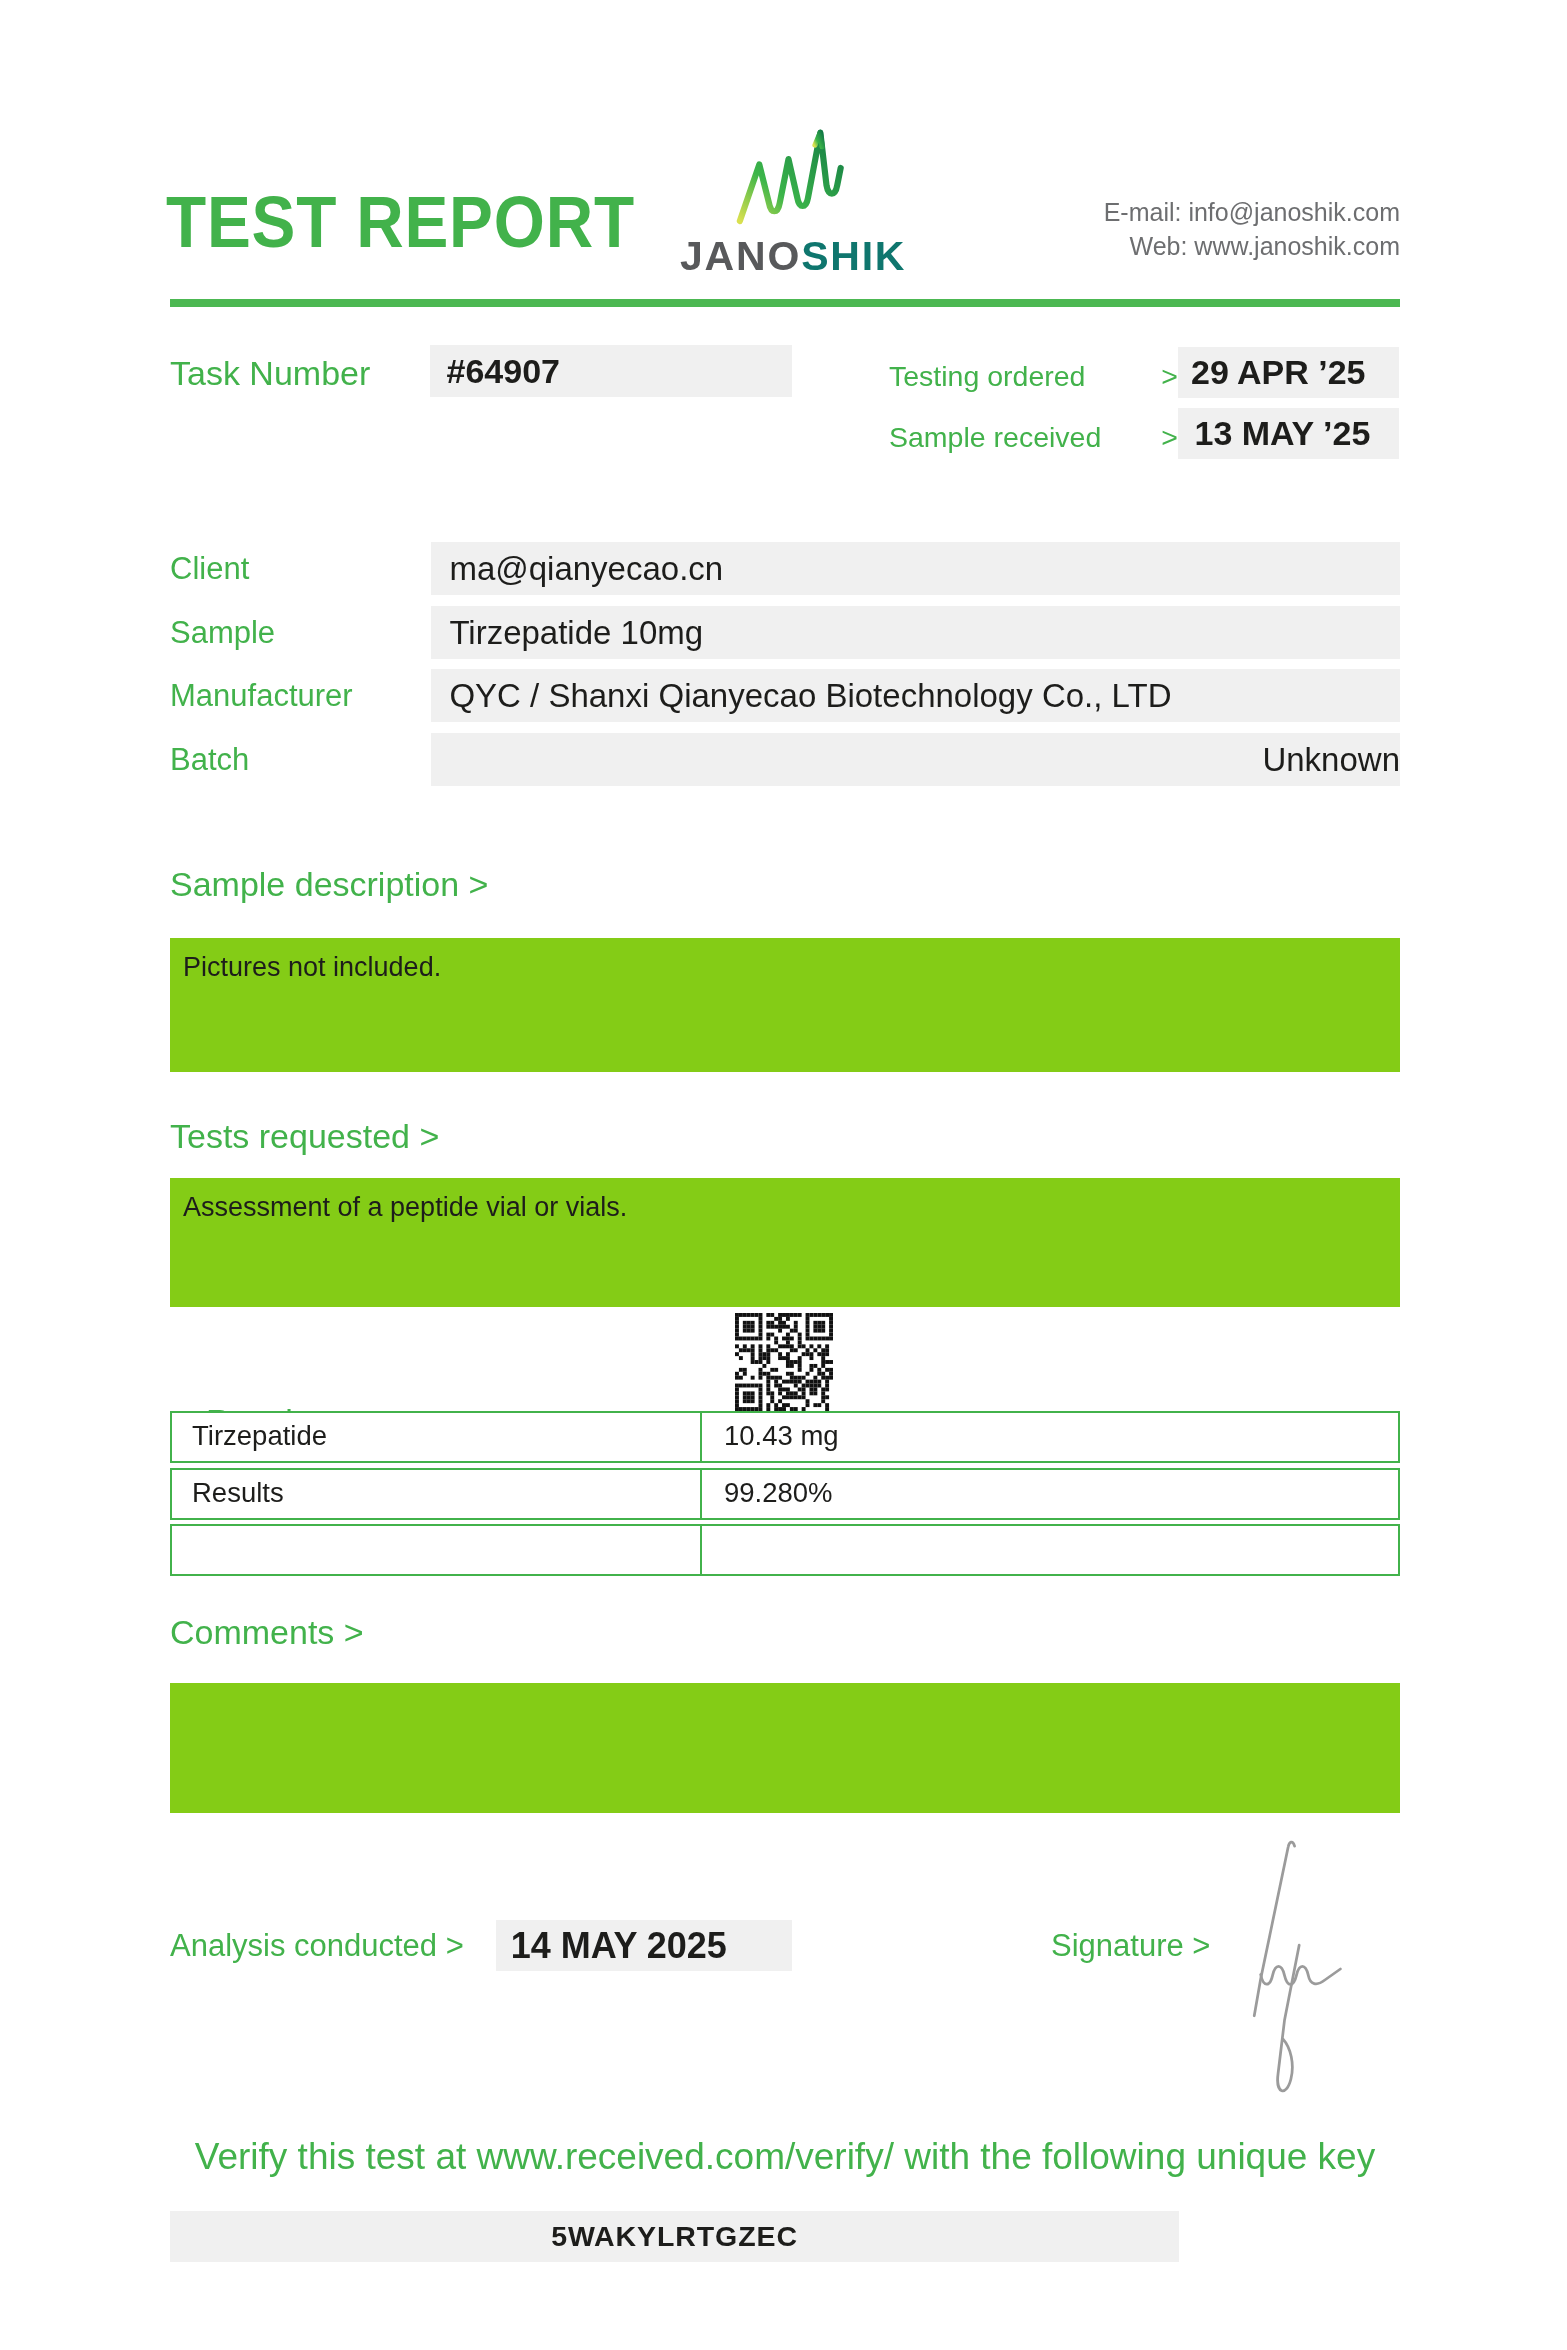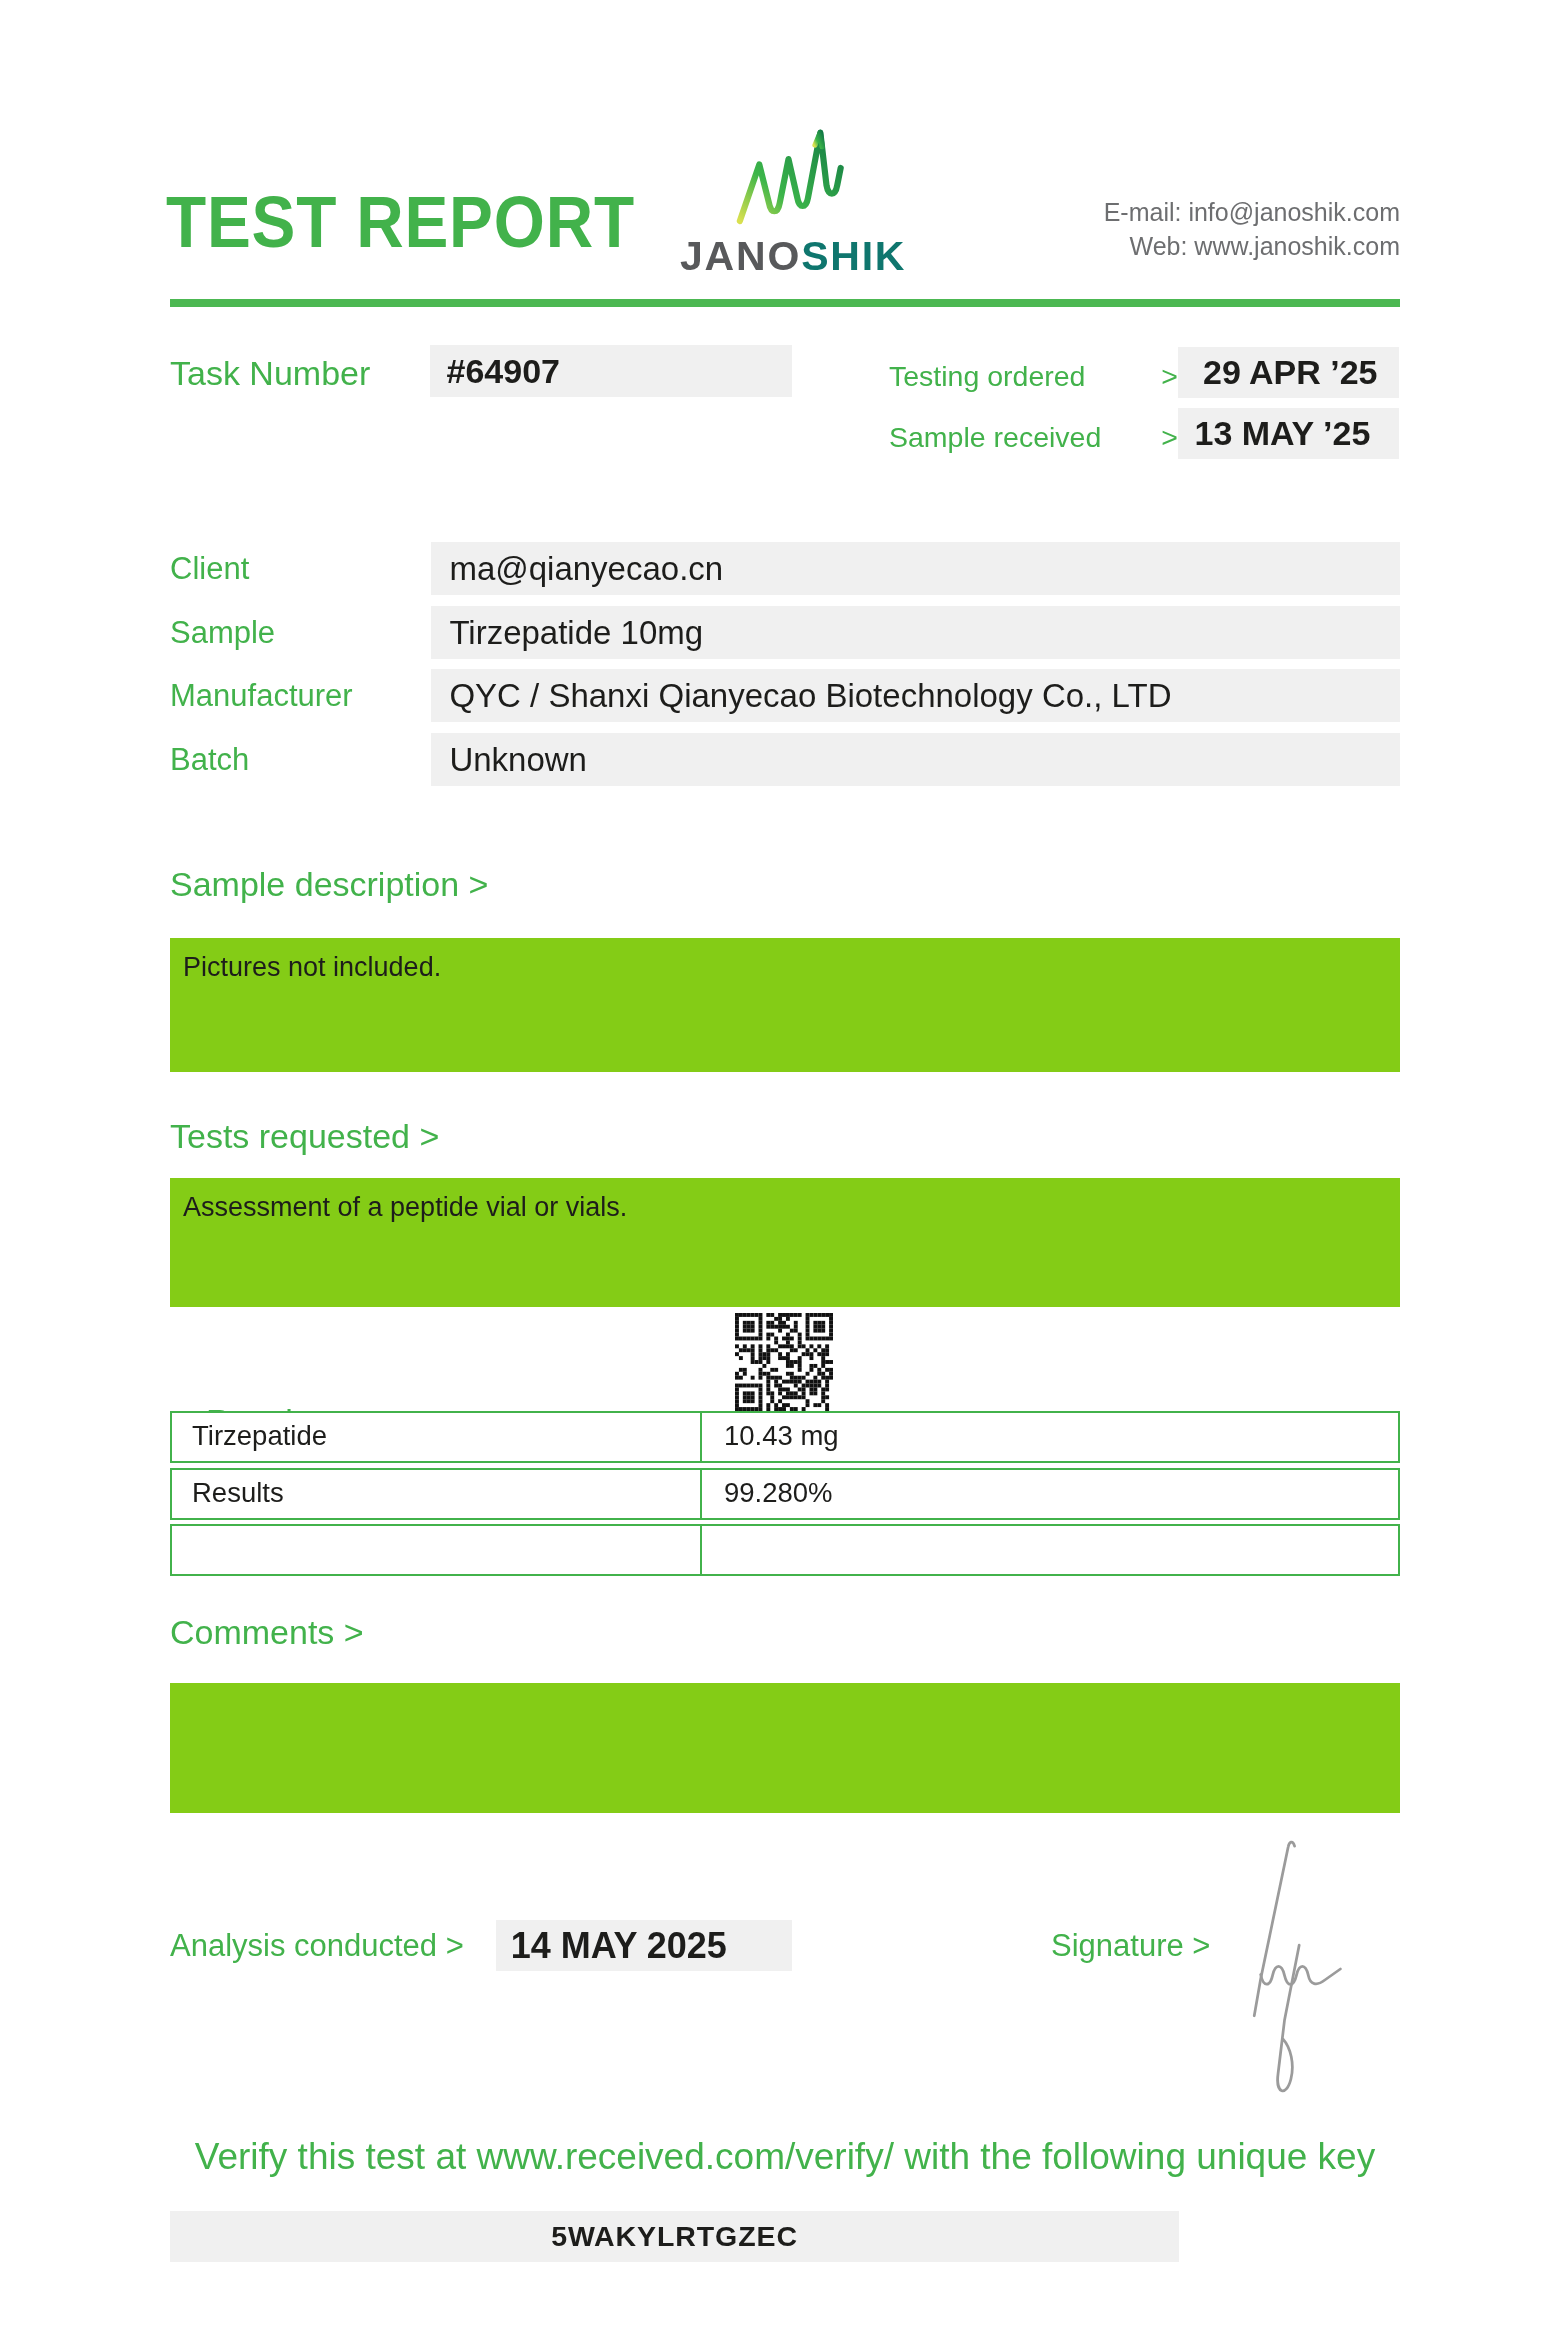--- a/index.html
+++ b/index.html
@@ -22,21 +22,21 @@
   .rule{left:170px;top:299px;width:1230px;height:8.3px;background:#4cb852;}
   
   .green-label{color:#42b24b;}
   .graybox{background:#f0f0f0;}
   
   .task-label{left:170px;top:354px;font-size:34px;}
   .task-box{left:430px;top:345px;width:362px;height:52px;line-height:52px;
     font-size:34px;font-weight:700;padding-left:16.5px;box-sizing:border-box;}
   .ord-label{left:889px;top:360px;width:289px;font-size:28.5px;display:flex;justify-content:space-between;}
   .ord-box{left:1178px;top:347px;width:221px;height:51px;line-height:51px;
-    font-size:34px;font-weight:700;padding-left:25px;box-sizing:border-box;white-space:nowrap;}
+    font-size:34px;font-weight:700;padding-left:13px;box-sizing:border-box;white-space:nowrap;}
   .rec-label{left:889px;top:421px;width:289px;font-size:28.5px;display:flex;justify-content:space-between;}
   .rec-box{left:1178px;top:408px;width:221px;height:51px;line-height:51px;
     font-size:34px;font-weight:700;padding-left:16.5px;box-sizing:border-box;white-space:nowrap;}
   
   .info-row{left:170px;width:1230px;height:53px;}
   .info-row .lbl{position:absolute;left:0;top:0;font-size:31px;line-height:53px;color:#42b24b;}
   .info-row .val{position:absolute;left:261px;top:0;width:969px;height:53px;line-height:53px;
     font-size:33px;padding-left:18.4px;box-sizing:border-box;background:#f0f0f0;white-space:nowrap;}
   
   .sec-head{font-size:34px;color:#42b24b;white-space:nowrap;}
@@ -112,21 +112,21 @@
     <span class="val">ma@qianyecao.cn</span>
   </div>
   <div class="abs info-row" style="top:606px;">
     <span class="lbl">Sample</span>
     <span class="val">Tirzepatide 10mg</span>
   </div>
   <div class="abs info-row" style="top:669px;">
     <span class="lbl">Manufacturer</span>
     <span class="val">QYC / Shanxi Qianyecao Biotechnology Co., LTD</span>
   </div>
-  <div class="abs info-row" style="top:733px;">
+  <div class="abs info-row" style="top:733px;text-align:right;">
     <span class="lbl">Batch</span>
     <span class="val">Unknown</span>
   </div>
 
   <div class="abs sec-head" style="left:170px;top:865px;">Sample description &gt;</div>
   <div class="abs sec-box" style="top:938px;height:134px;">
     <span>Pictures not included.</span>
   </div>
 
   <div class="abs sec-head" style="left:170px;top:1117px;">Tests requested &gt;</div>

